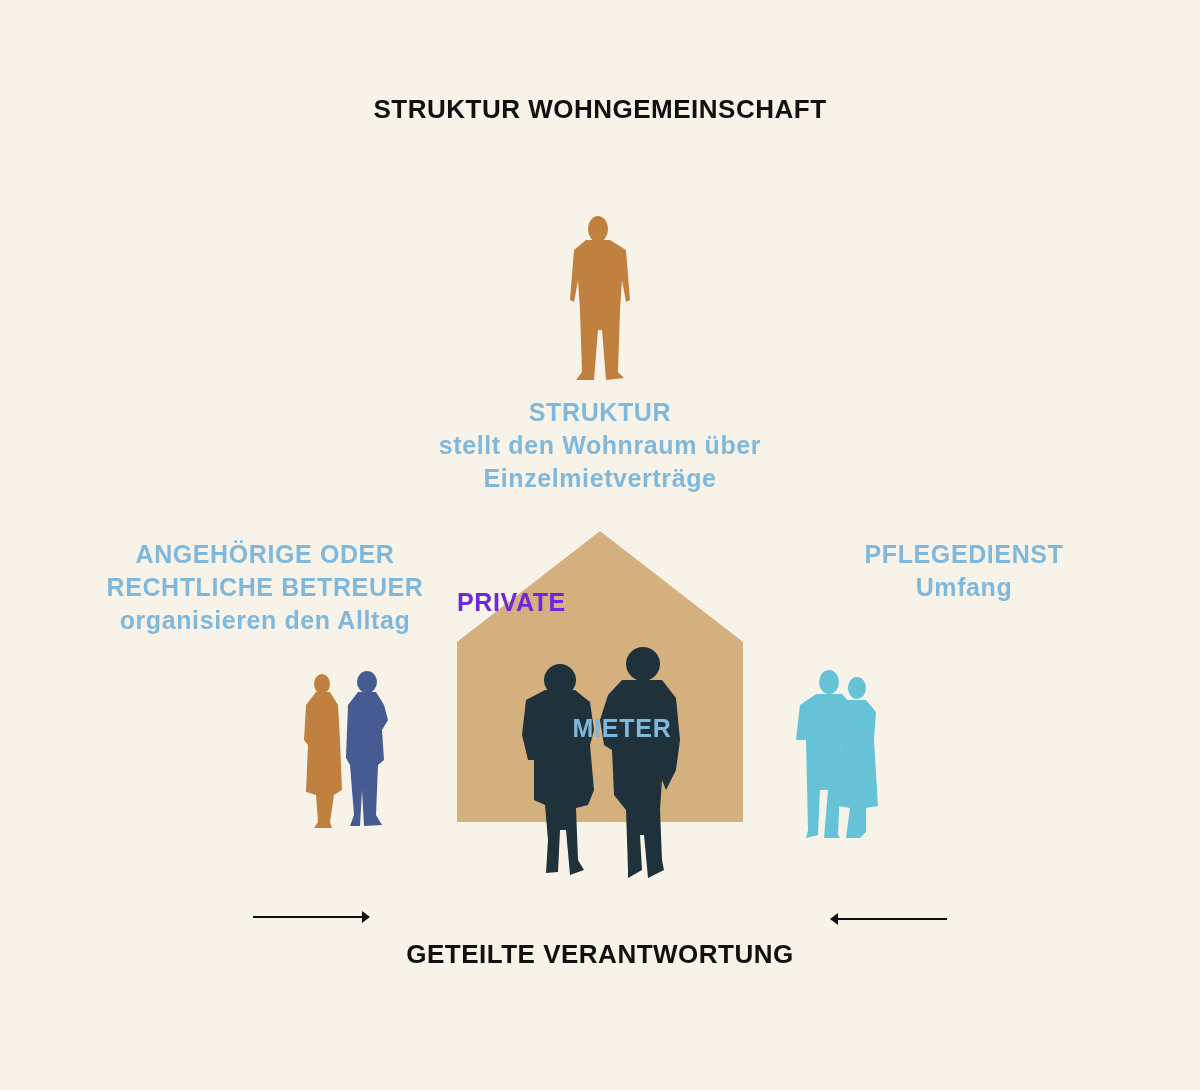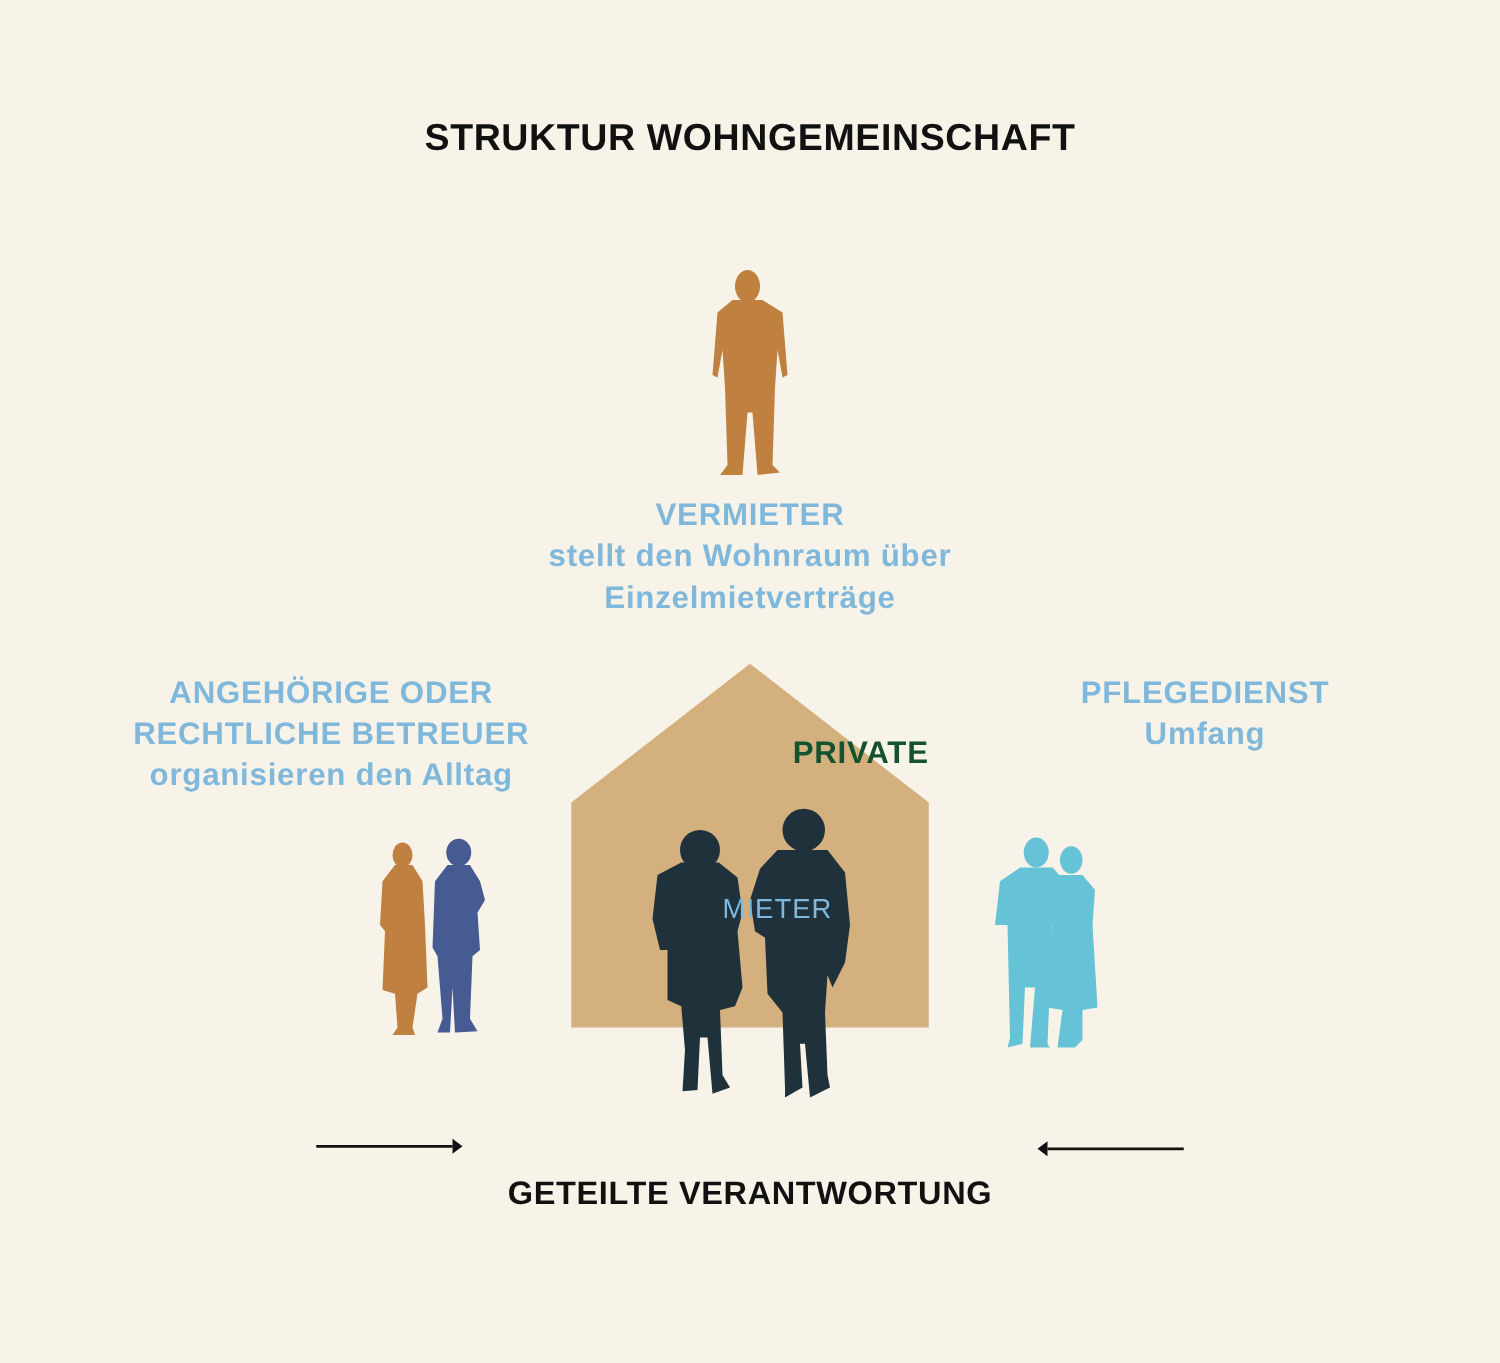--- a/index.html
+++ b/index.html
@@ -3,41 +3,41 @@
 <meta charset="utf-8">
 <style>
   html, body { margin:0; padding:0; }
   body {
     width:1200px; height:1090px; background:#f8f3e8; position:relative; overflow:hidden;
     font-family:"Liberation Sans", "DejaVu Sans", sans-serif;
   }
   .abs { position:absolute; }
   .title {
     left:0; width:1200px; top:94px; text-align:center;
-    font-size:30px; font-weight:700; color:#111; letter-spacing:0.5px;
+    font-size:26px; font-weight:700; color:#111; letter-spacing:0.5px;
   }
   .label {
     text-align:center; color:#80b8dc; font-weight:700; font-size:25px; line-height:33px;
     letter-spacing:0.6px;
   }
   .label .head { display:block; }
   .label .sub { display:block; }
   #vermieter-label { left:380px; width:440px; top:396px; }
   #angehoerige-label { left:60px; width:410px; top:538px; }
   #pflegedienst-label { left:764px; width:400px; top:538px; }
 
   svg.fig { position:absolute; left:0; top:0; }
 
   .house-text {
-    left:457px; width:286px; text-align:right; color:#14532d;
+    left:457px; width:286px; text-align:left; color:#6d28d9;
     font-weight:700; font-size:25px; line-height:32px; letter-spacing:0.6px;
   }
   #house-title { top:586px; }
   #mieter-label { left:457px; width:330px; top:714px; text-align:center;
-    color:#80b8dc; font-weight:400; font-size:22px; letter-spacing:0.8px; }
+    color:#80b8dc; font-weight:700; font-size:25px; letter-spacing:0.8px; }
 
   .footer {
     left:0; width:1200px; top:902px; text-align:center;
     font-size:26px; font-weight:700; color:#111; letter-spacing:0.5px;margin-top:37px;
   }
 </style>
 </head>
 <body>
 
 <div class="abs title">STRUKTUR WOHNGEMEINSCHAFT</div>
@@ -81,21 +81,21 @@
     <line x1="253" y1="917" x2="362" y2="917" stroke="#111" stroke-width="2.2"></line>
     <polygon points="362,911 370,917 362,923" fill="#111"></polygon>
   </g>
   <g>
     <line x1="838" y1="919" x2="947" y2="919" stroke="#111" stroke-width="2.2"></line>
     <polygon points="838,913 830,919 838,925" fill="#111"></polygon>
   </g>
 </svg>
 
 <div class="abs label" id="vermieter-label">
-  <span class="head">VERMIETER</span>
+  <span class="head">STRUKTUR</span>
   <span class="sub">stellt den Wohnraum über</span>
   <span class="sub">Einzelmietverträge</span>
 </div>
 
 <div class="abs label" id="angehoerige-label">
   <span class="head">ANGEHÖRIGE ODER</span>
   <span class="head">RECHTLICHE BETREUER</span>
   <span class="sub">organisieren den Alltag</span>
 </div>
 

